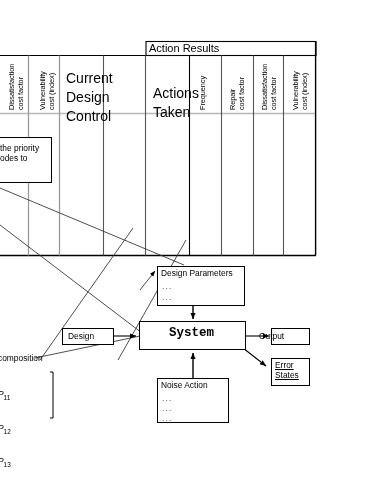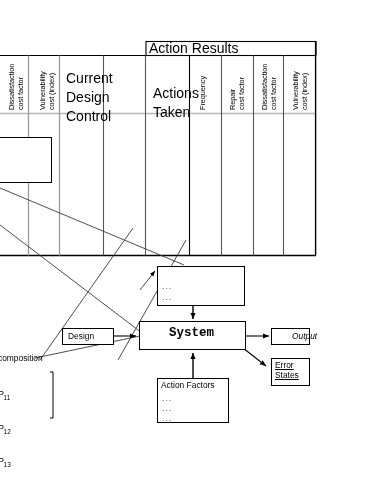--- a/index.html
+++ b/index.html
@@ -25,21 +25,21 @@
     text-align:left;
   }
   .hhead{
     position:absolute;
     font-size:14px;
     line-height:19px;
     white-space:pre-line;
   }
   .bandlabel{
     position:absolute;
-    font-size:14px;
+    font-size:11px;
     line-height:10px;
   }
 
   
   .box{
     position:absolute;
     background:#fff;
     border:1px solid #000;
     box-sizing:border-box;
   }
@@ -165,45 +165,48 @@
   <div class="vhead" style="left:229px;top:58px;height:52px;">Repair
 cost factor</div>
 
   <div class="vhead" style="left:261px;top:58px;height:52px;">Dissatisfaction
 cost factor</div>
 
   <div class="vhead" style="left:292px;top:58px;height:52px;">Vulnerability
 cost (index)</div>
 
   <div class="box" style="left:-10px;top:137px;width:62px;height:46px;"></div>
+  <div class="boxtxt" style="left:0px;top:143px;width:54px;">the priority
+odes to</div>
 
   <div class="fragtxt" style="left:-2px;top:353px;width:70px;">composition</div>
 
   <div class="fragtxt italp" style="left:-2px;top:372px;width:50px;line-height:15.4px;">
     <div>P<sub>11</sub></div>
     <div>P<sub>12</sub></div>
     <div>P<sub>13</sub></div>
   </div>
 
   <div class="box" style="left:157px;top:266px;width:88px;height:40px;"></div>
+  <div class="boxtxt" style="left:161px;top:268px;width:84px;">Design Parameters</div>
   <div class="boxtxt dots" style="left:162px;top:281px;">...</div>
   <div class="boxtxt dots" style="left:162px;top:292px;">...</div>
 
   <div class="box" style="left:62px;top:328px;width:52px;height:17px;"></div>
   <div class="boxtxt" style="left:68px;top:331px;">Design</div>
 
   <div class="box" style="left:139px;top:321px;width:107px;height:29px;border-width:1.4px;"></div>
   <div class="boxtxt sysname" style="left:169px;top:328px;font-family:Liberation Mono, monospace;">System</div>
 
   <div class="box" style="left:271px;top:328px;width:39px;height:17px;"></div>
-  <div class="boxtxt" style="left:292px;top:331px;font-style:italic;">Output</div>
+  <div class="boxtxt" style="left:259px;top:331px;">Output</div>
 
   <div class="box" style="left:271px;top:358px;width:39px;height:28px;"></div>
   <div class="boxtxt" style="left:275px;top:360px;width:36px;text-decoration:underline;">Error
 States</div>
 
   <div class="box" style="left:157px;top:378px;width:72px;height:45px;"></div>
-  <div class="boxtxt" style="left:161px;top:380px;width:70px;">Action Factors</div>
+  <div class="boxtxt" style="left:161px;top:380px;width:70px;">Noise Action</div>
   <div class="boxtxt dots" style="left:162px;top:393px;">...</div>
   <div class="boxtxt dots" style="left:162px;top:403px;">...</div>
   <div class="boxtxt dots" style="left:162px;top:413px;">...</div>
 
 </div>
 
 </body></html>

